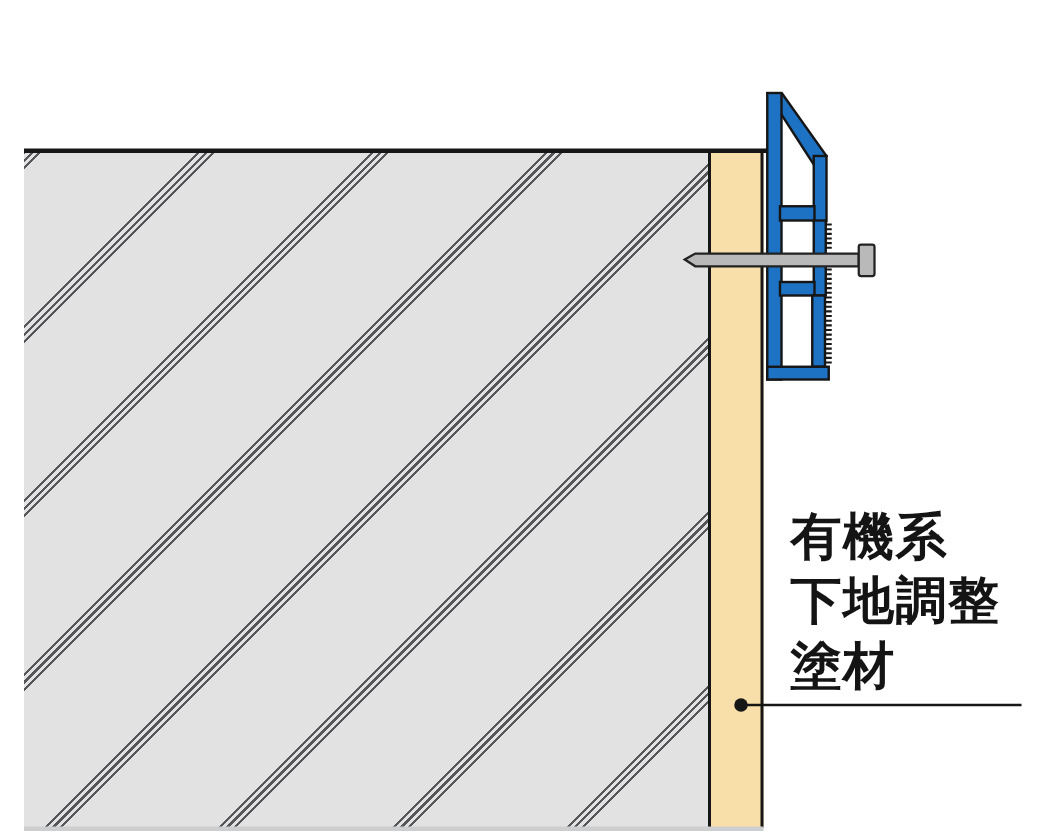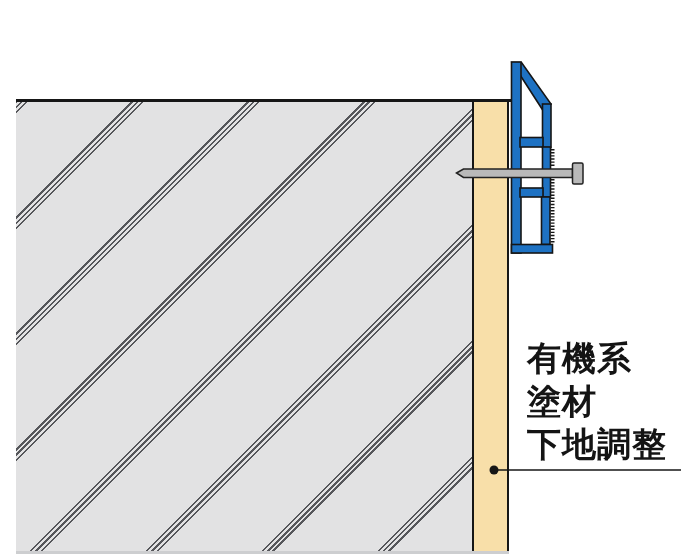--- a/index.html
+++ b/index.html
@@ -92,17 +92,17 @@
     </g>
 
     <g>
       <line class="leader-stroke" x1="494" y1="470" x2="681" y2="470"></line>
       <circle class="leader-dot" cx="494" cy="470" r="4.5"></circle>
     </g>
   </svg>
 
   <div class="label">
     <div>有機系</div>
+    <div>下地調整</div>
     <div>塗材</div>
-    <div>下地調整</div>
   </div>
 
 </div>
 
 </body></html>

